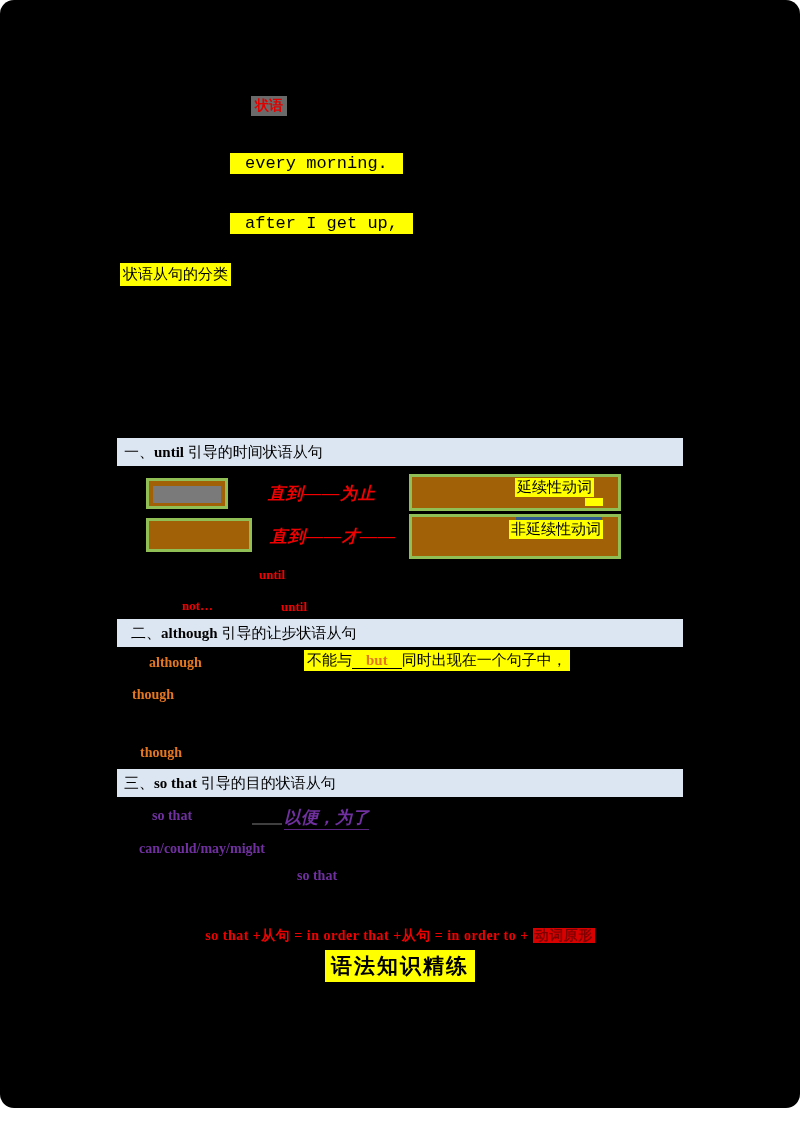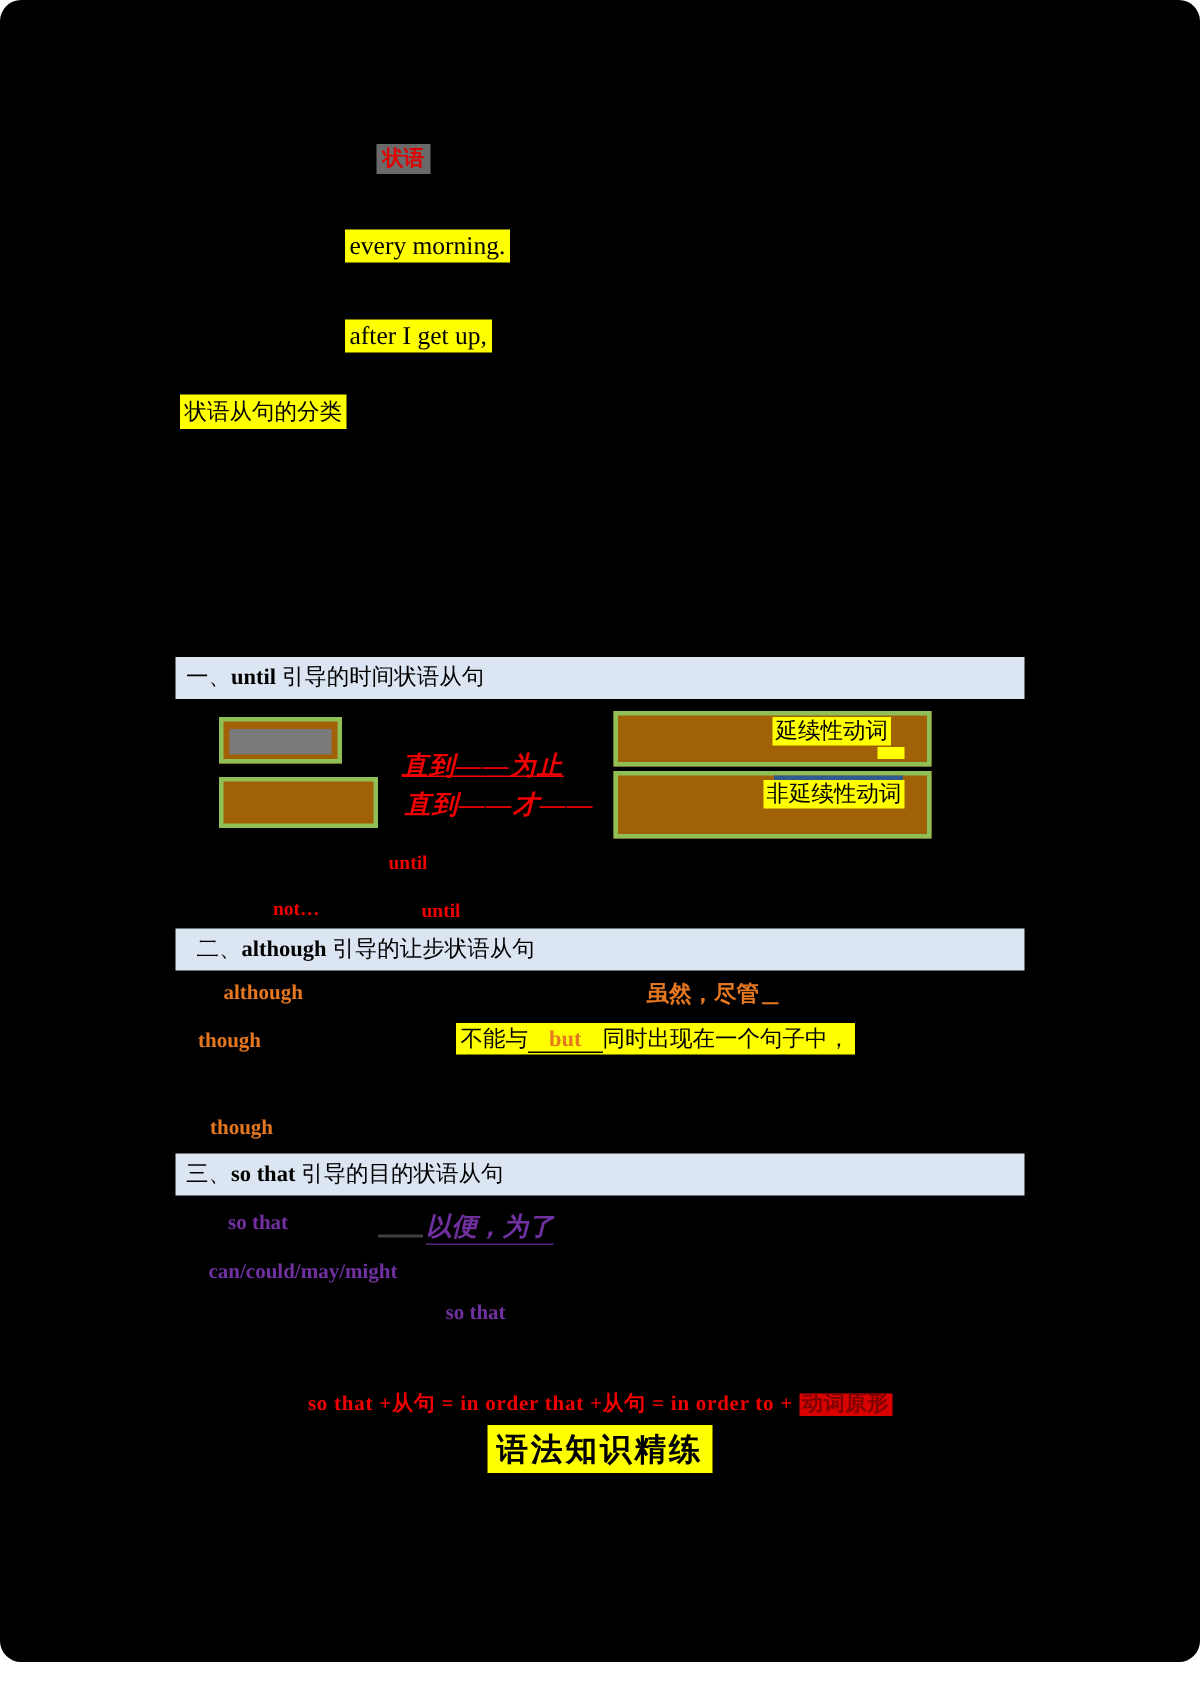--- a/index.html
+++ b/index.html
@@ -14,21 +14,21 @@
     background:#dce6f2;color:#000000;height:28px;line-height:28px;
     width:566px;padding-left:7px;font-size:15px;box-sizing:border-box;
   }
   .banner b{font-weight:bold;}
   .green-box{
     border:3px solid #8fbf55;background:#a16207;box-sizing:border-box;
   }
   .red-b{color:#f00000;font-weight:bold;}
   .orange-b{color:#e4771f;font-weight:bold;}
   .purple-b{color:#7030a0;font-weight:bold;}
-  .serif-ex{font-size:17px;padding:1px 3px;}
+  .serif-ex{font-size:17px;padding:1px 15px;font-family:Liberation Mono, monospace;}
   .meaning-red{font-size:17px;font-style:italic;letter-spacing:1px;}
   .verb-label{font-size:15px;padding:0 2px;}
   .note-yellow{font-size:15px;padding:1px 3px;}
   .but-blank{
     color:#e4771f;font-weight:bold;border-bottom:1.5px solid #000;
     padding:0 14px;
   }
   .underline-purple{border-bottom:1.5px solid #5a2580;}
   .blank-line{background:#3f3f3f;height:2px;}
   .gray-strip{background:#7a7a7a;}
@@ -58,21 +58,21 @@
 
   <span class="abs hl-yellow" style="left:120px;top:263px;font-size:15px;padding:2px 3px;">状语从句的分类</span>
 
   <div class="abs banner" style="left:117px;top:438px;">
     <span>一、</span><b>until</b><span> 引导的时间状语从句</span>
   </div>
 
   <div class="abs green-box" style="left:146px;top:478px;width:82px;height:31px;">
     <div class="gray-strip" style="margin:5px 4px;height:17px;"></div>
   </div>
-  <span class="abs red-b meaning-red" style="left:268px;top:499px;text-decoration:underline;">直到——为止</span>
+  <span class="abs red-b meaning-red" style="left:268px;top:482px;">直到——为止</span>
   <div class="abs green-box" style="left:409px;top:474px;width:212px;height:37px;">
     <span class="hl-yellow verb-label" style="position:absolute;left:103px;top:1px;">延续性动词</span>
     <div class="hl-yellow" style="position:absolute;left:173px;top:21px;width:18px;height:8px;"></div>
   </div>
 
   <div class="abs green-box" style="left:146px;top:518px;width:106px;height:34px;"></div>
   <span class="abs red-b meaning-red" style="left:270px;top:525px;">直到——才——</span>
   <div class="abs green-box" style="left:409px;top:514px;width:212px;height:45px;">
     <div class="blue-line" style="position:absolute;left:104px;top:0;width:86px;"></div>
     <span class="hl-yellow verb-label" style="position:absolute;left:97px;top:3px;">非延续性动词</span>
@@ -84,21 +84,21 @@
 
   <div class="abs banner" style="left:117px;top:619px;padding-left:14px;">
     <span>二、</span><b>although</b><span> 引导的让步状语从句</span>
   </div>
 
   <span class="abs orange-b" style="left:149px;top:655px;font-size:14px;">although</span>
   <span class="abs orange-b" style="left:431px;top:653px;font-size:15px;">虽然，尽管＿</span>
 
   <span class="abs orange-b" style="left:132px;top:687px;font-size:14px;">though</span>
 
-  <div class="abs hl-yellow note-yellow" style="left:304px;top:682px;">
+  <div class="abs hl-yellow note-yellow" style="left:304px;top:650px;">
     <span>不能与</span><span class="but-blank">but</span><span>同时出现在一个句子中，</span>
   </div>
 
   <span class="abs orange-b" style="left:140px;top:745px;font-size:14px;">though</span>
 
   <div class="abs banner" style="left:117px;top:769px;">
     <span>三、</span><b>so that</b><span> 引导的目的状语从句</span>
   </div>
 
   <span class="abs purple-b" style="left:152px;top:808px;font-size:14px;">so that</span>

